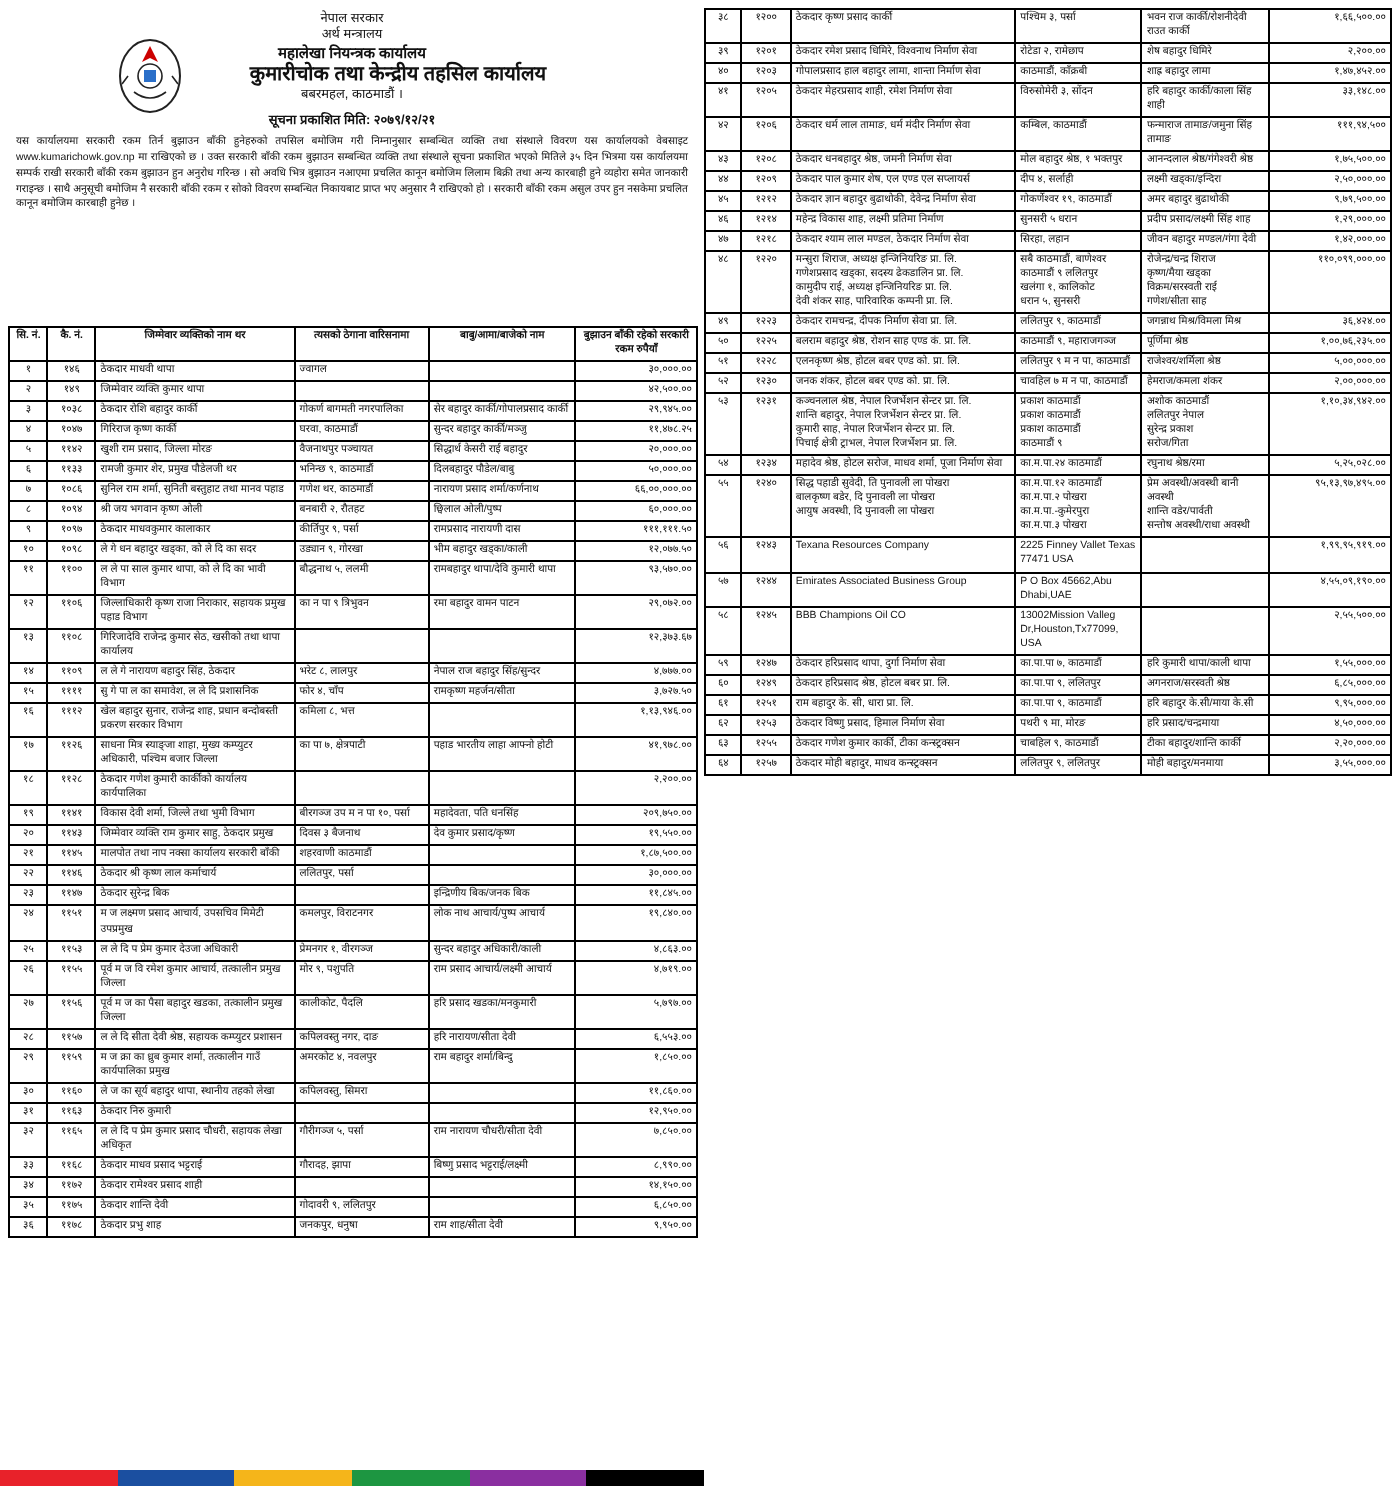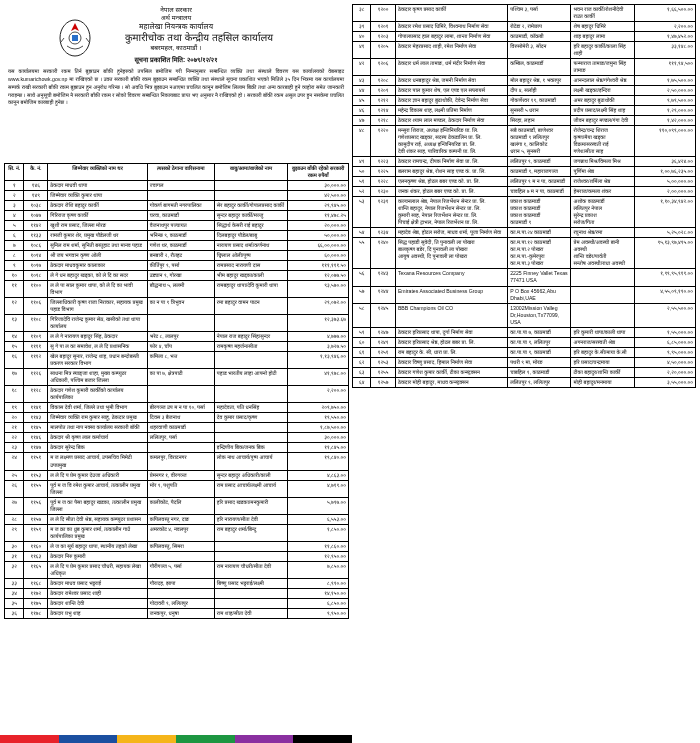--- a/index.html
+++ b/index.html
@@ -9,22 +9,22 @@
     font-family:"Liberation Sans", sans-serif;
     color:#111;
     overflow:hidden;
   }
   .page{position:relative;width:700px;height:743px;box-sizing:border-box;}
 
   
   .header{position:absolute;left:0;top:0;width:352px;height:160px;}
   .gov-lines{text-align:center;line-height:1.25;}
   .gl{font-size:6.5px;}
-  .gl.b{font-weight:normal;font-size:7.5px;text-align:center;}
-  .gl.big{font-weight:normal;font-size:10px;padding-left:46px;}
+  .gl.b{font-weight:bold;font-size:7.5px;text-align:center;}
+  .gl.big{font-weight:bold;font-size:10px;padding-left:46px;}
   .emblem{
     position:absolute;left:58px;top:18px;width:34px;height:40px;
   }
   .emblem svg{display:block;}
   .redbar{
     margin:6px 18px 0 18px;background:#d81f26;color:#fff;text-align:center;
     font-weight:bold;font-size:11.5px;padding:4px 0;border-radius:2px;
     letter-spacing:.2px;
   }
   .notice-sub{text-align:center;font-size:6.5px;margin-top:3px;font-weight:bold;}

